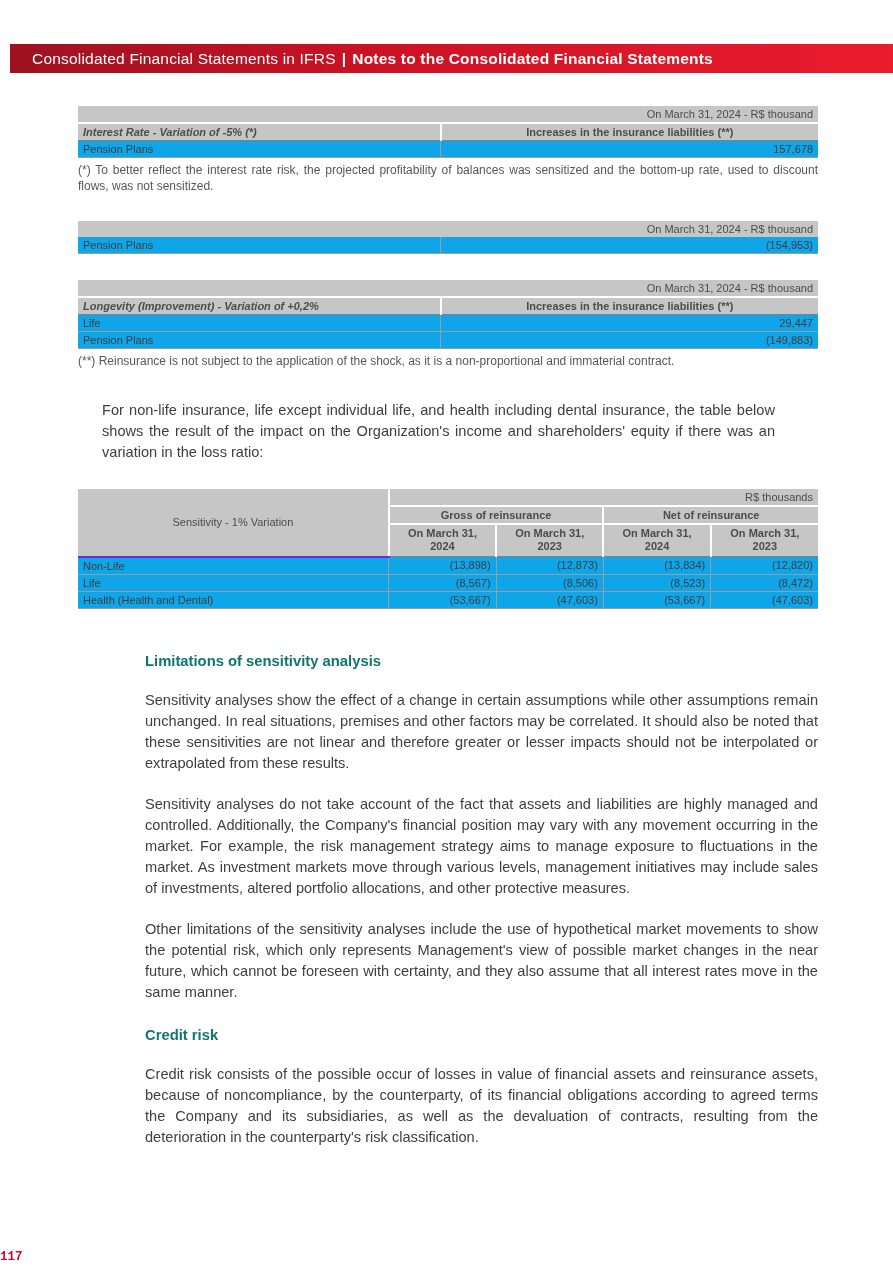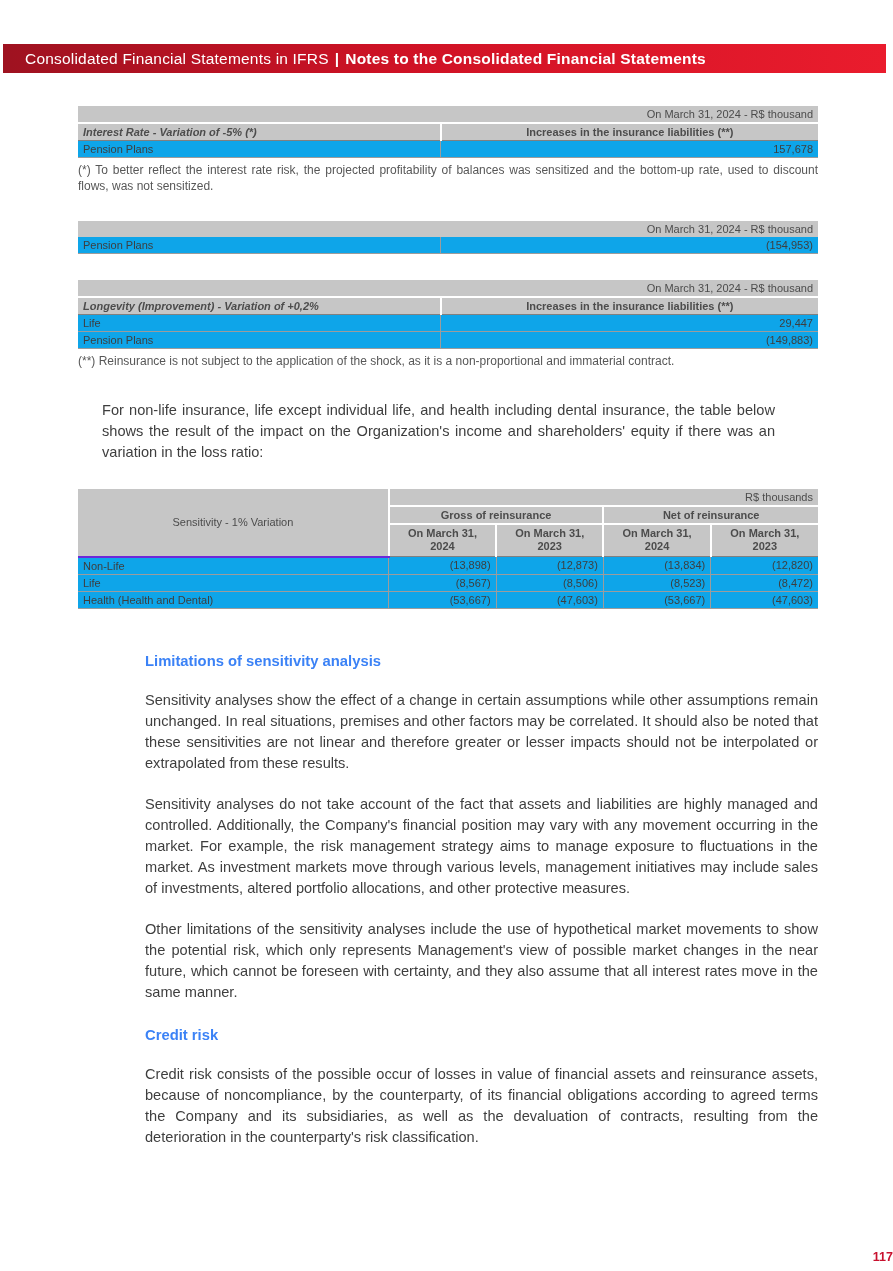--- a/index.html
+++ b/index.html
@@ -8,21 +8,21 @@
     width: 893px; height: 1271px;
     font-family: "Liberation Sans", sans-serif;
     color: #3e3e3e;
     position: relative;
     overflow: hidden;
   }
   .page { position: relative; width: 893px; height: 1271px; background: #fff; }
 
   
   .topbar {
-    margin: 44px 0 0 3px;
+    margin: 44px 0 0 10px;
     width: calc(100% - 10px);
     height: 29px;
     background: linear-gradient(90deg, #9e1220 0%, #cf1225 45%, #ea1c2d 100%);
     color: #ffffff;
     display: flex;
     align-items: center;
     padding-left: 22px;
     font-size: 15.5px;
     letter-spacing: 0.2px;
   }
@@ -104,35 +104,36 @@
     font-size: 14.6px;
     line-height: 1.44;
     text-align: justify;
     color: #3e3e3e;
   }
   .para.intro { margin-top: 30px; margin-left: 24px; }
   .heading {
     margin: 16px 0 0 67px;
     font-size: 14.8px;
     font-weight: bold;
-    color: #3b82f6;
+    color: #0f766e;
   }
   .heading.limitations { margin-top: 44px; }
   .heading.credit { margin-top: 24px; }
   .para.after-heading { margin-top: 21px; }
 
   
   .footer {
     position: absolute;
     top: 1206px; left: 0;
     width: 100%;
-    text-align: right;
+    text-align: left;
     font-size: 12.5px;
     font-weight: bold;
     color: #c8102e;
+    font-family: Liberation Mono, monospace;
   }
 </style>
 </head>
 <body>
 
 <div class="page">
 
   <div class="topbar">
     <span class="tb-left">Consolidated Financial Statements in IFRS</span>
     <span class="tb-sep">|</span>

